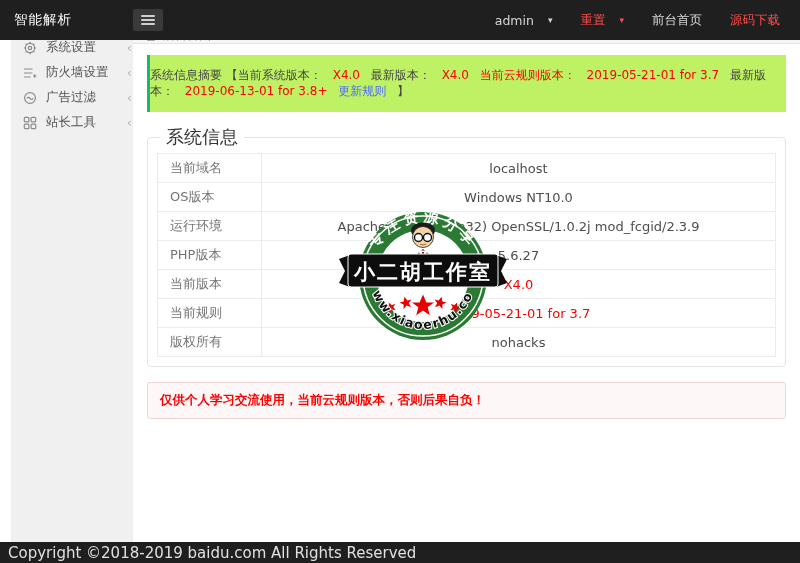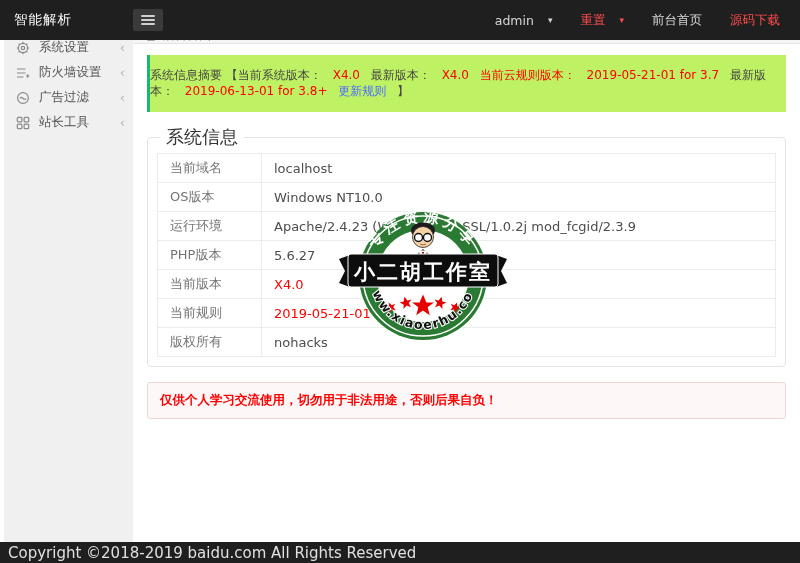--- a/index.html
+++ b/index.html
@@ -16,21 +16,21 @@
                display:flex; flex-direction:column; justify-content:center; align-items:center;
                gap:2px; cursor:pointer; }
   .hamburger i { display:block; height:2px; background:#cfcfcf; border-radius:1px; }
   .hamburger i:nth-child(1){width:14px;} .hamburger i:nth-child(2){width:14px;} .hamburger i:nth-child(3){width:14px;}
   .topmenu { margin-left:auto; display:flex; align-items:center; gap:28px; padding-right:20px;
              font-size:12.5px; color:#d6d6d6; }
   .topmenu .item { cursor:pointer; display:flex; align-items:center; gap:14px; }
   .topmenu .red  { color:#ff4c4c; }
   .caret { font-size:9px; color:inherit; }
   
-  .sidebar { position:absolute; top:28px; left:4px; width:133px; bottom:21px; background:#f0f0f0;
+  .sidebar { position:absolute; top:28px; left:11px; width:133px; bottom:21px; background:#f0f0f0;
              padding-top:7px; }
   .side-item { display:flex; align-items:center; height:25px; padding:0 12px; color:#545454;
                font-size:12.5px; cursor:pointer; }
   .side-item .icn { width:14px; height:14px; margin-right:9px; flex:0 0 14px; }
   .side-item .chev { margin-left:auto; color:#b3b3b3; font-size:13px; line-height:1; }
   
   .main { position:absolute; top:28px; left:133px; right:0; bottom:21px; background:#fff; }
   .breadcrumb { height:16px; background:#f5f5f5; border-bottom:1px solid #e5e5e5;
                 display:flex; align-items:center; gap:6px; padding:0 12px;
                 font-size:12px; color:#666; }
@@ -39,21 +39,21 @@
             padding:13px 0; font-size:12px; color:#454545; line-height:1.3; }
   .notice span { margin-right:7px; }
   .notice span.red  { color:#ff0000; }
   .notice span.link { color:#4d6bfe; cursor:pointer; }
   fieldset.sysinfo { border:1px solid #e4e4e4; border-radius:4px; margin-top:13px;
                      padding:4px 9px 9px 9px; }
   fieldset.sysinfo legend { font-size:18px; color:#333; padding:0 6px; margin-left:3px; }
   table.info { width:100%; border-collapse:collapse; font-size:13px; }
   table.info td { border:1px solid #ececec; padding:5px 12px; }
   table.info td.lbl { width:104px; color:#747474; }
-  table.info td.val { color:#4d4d4d; }
+  table.info td.val { color:#4d4d4d;text-align:center; }
   table.info tr.red td.val { color:#ff0000; }
   .warning { margin-top:15px; border:1px solid #eed7d7; background:#fdf7f7; border-radius:3px;
              padding:9px 12px; color:#ff0000; font-weight:bold; font-size:12.5px; }
   
   .footer { position:absolute; left:0; right:0; bottom:0; height:21px; background:#1f1f1f;
             color:#e0e0e0; font-size:15px; display:flex; align-items:center; padding:0 8px; z-index:3;}
   
   .stamp { position:absolute; left:338px; top:209px; width:170px; height:138px; z-index:5; }
 </style>
 </head>
@@ -192,21 +192,21 @@
             </tr>
 
             <tr class="plain">
               <td class="lbl">版权所有</td>
               <td class="val">nohacks</td>
             </tr>
           </tbody>
       </table>
     </fieldset>
 
-    <div class="warning">仅供个人学习交流使用，切勿用于非法用途，否则后果自负！</div>
+    <div class="warning">仅供个人学习交流使用，当前云规则版本，否则后果自负！</div>
 
   </div>
 </div>
 
 <svg class="stamp" viewBox="0 0 170 138">
   <circle cx="85" cy="67" r="64" fill="#2b7a34"></circle>
   <circle cx="85" cy="67" r="60" fill="none" stroke="#ffffff" stroke-width="1.5"></circle>
   <circle cx="85" cy="67" r="46" fill="#ffffff"></circle>
 
   <defs>

